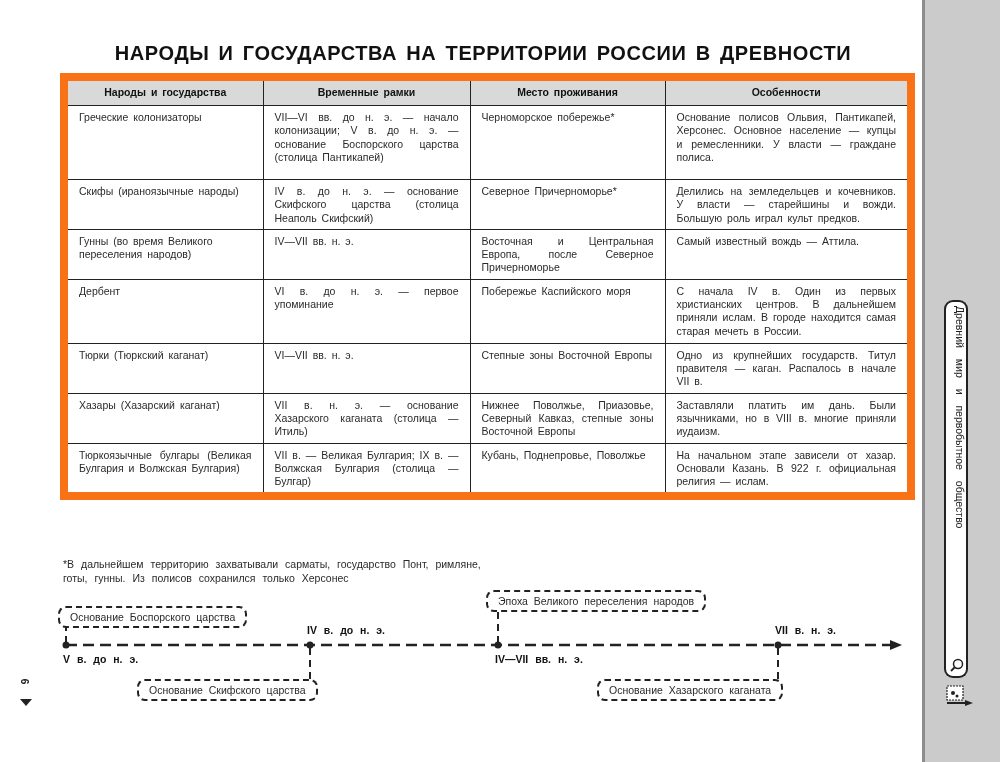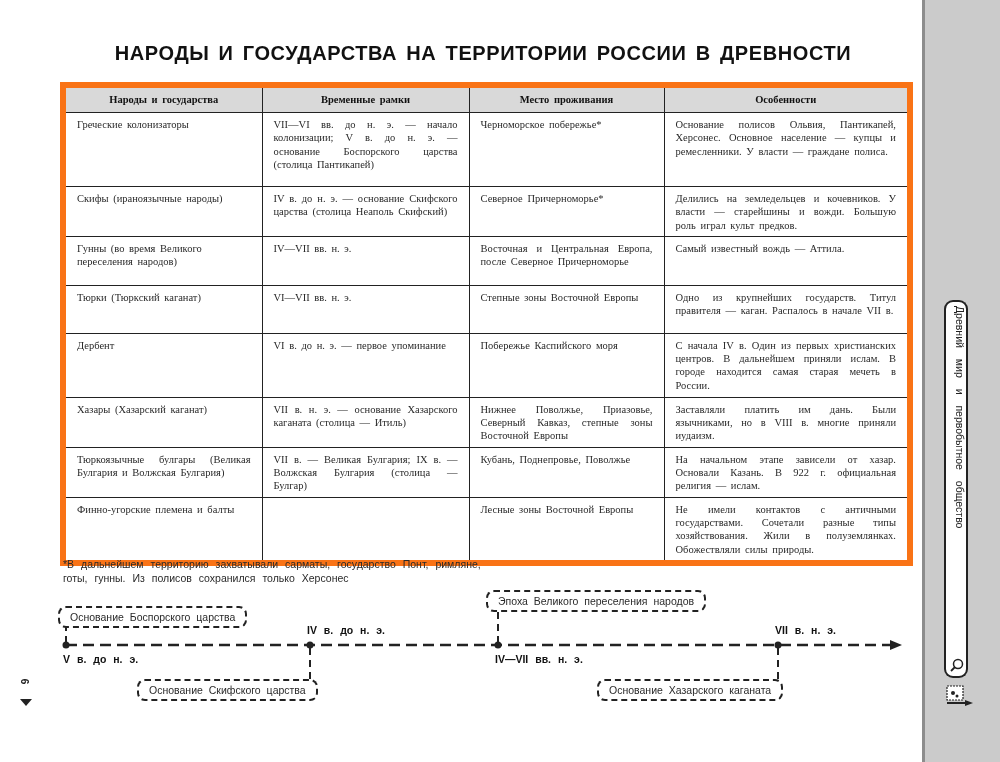--- a/index.html
+++ b/index.html
@@ -8,25 +8,24 @@
     background: #ffffff;
     font-family: "Liberation Sans", sans-serif;
     color: #222;
   }
   .page-title {
     position: absolute; left: 60px; width: 846px; top: 42px;
     text-align: center; font-weight: bold; font-size: 20px; letter-spacing: 0.6px;
     word-spacing: 3px; color: #111;
   }
   table.main {
-    position: absolute; left: 60px; top: 82px; width: 847px;
+    position: absolute; left: 60px; top: 73px; width: 847px;
     border-collapse: collapse; table-layout: fixed;
     font-size: 10.5px; line-height: 13.3px;
-    border: 6px solid #f97316;
-    font-family: Liberation Serif, serif;
+    border: 8px solid #f97316;
   }
   table.main col.c1 { width: 199px; }
   table.main col.c2 { width: 207px; }
   table.main col.c3 { width: 195px; }
   table.main col.c4 { width: 246px; }
   table.main th {
     background: #d9d9d9; font-weight: bold; font-size: 10.5px;
     height: 22px; border: 1.5px solid #222; text-align: center; color: #111;
     word-spacing: 2px;
   }
@@ -107,49 +106,43 @@
       <td class="just">IV в. до н. э. — основание Скифского царства (столица Неаполь Скифский)</td>
       <td>Северное Причерноморье*</td>
       <td class="just">Делились на земледельцев и кочевников. У власти — старейшины и вожди. Большую роль играл культ предков.</td>
     </tr>
     <tr style="height:49px">
       <td>Гунны (во время Великого переселения народов)</td>
       <td class="just">IV—VII вв. н. э.</td>
       <td class="just">Восточная и Центральная Европа, после Северное Причерноморье</td>
       <td class="just">Самый известный вождь — Аттила.</td>
     </tr>
+    <tr style="height:64px">
+      <td>Дербент</td>
+      <td class="just">VI в. до н. э. — первое упоминание</td>
+      <td>Побережье Каспийского моря</td>
+      <td class="just">С начала IV в. Один из первых христианских центров. В дальнейшем приняли ислам. В городе находится самая старая мечеть в России.</td>
+    </tr>
     <tr style="height:48px">
       <td>Тюрки (Тюркский каганат)</td>
       <td class="just">VI—VII вв. н. э.</td>
       <td class="just">Степные зоны Восточной Европы</td>
       <td class="just">Одно из крупнейших государств. Титул правителя — каган. Распалось в начале VII в.</td>
-    </tr>
-    <tr style="height:64px">
-      <td>Дербент</td>
-      <td class="just">VI в. до н. э. — первое упоминание</td>
-      <td>Побережье Каспийского моря</td>
-      <td class="just">С начала IV в. Один из первых христианских центров. В дальнейшем приняли ислам. В городе находится самая старая мечеть в России.</td>
     </tr>
     <tr style="height:49px">
       <td>Хазары (Хазарский каганат)</td>
       <td class="just">VII в. н. э. — основание Хазарского каганата (столица — Итиль)</td>
       <td class="just">Нижнее Поволжье, Приазовье, Северный Кавказ, степные зоны Восточной Европы</td>
       <td class="just">Заставляли платить им дань. Были язычниками, но в VIII в. многие приняли иудаизм.</td>
     </tr>
     <tr style="height:50px">
       <td class="just">Тюркоязычные булгары (Великая Булгария и Волжская Булгария)</td>
       <td class="just">VII в. — Великая Булгария; IX в. — Волжская Булгария (столица — Булгар)</td>
       <td>Кубань, Поднепровье, Поволжье</td>
       <td class="just">На начальном этапе зависели от хазар. Основали Казань. В 922 г. официальная религия — ислам.</td>
-    </tr>
-    <tr style="height:66px">
-      <td>Финно-угорские племена и балты</td>
-      <td class="just"></td>
-      <td>Лесные зоны Восточной Европы</td>
-      <td class="just">Не имели контактов с античными государствами. Сочетали разные типы хозяйствования. Жили в полуземлянках. Обожествляли силы природы.</td>
     </tr>
   </tbody>
 </table>
 
 <div class="footnote">*В дальнейшем территорию захватывали сарматы, государство Понт, римляне, готы, гунны. Из полисов сохранился только Херсонес</div>
 
 <div class="timeline">
   <svg width="920" height="140" style="position:absolute;left:0;top:0">
     <line x1="66" y1="65" x2="890" y2="65" stroke="#222" stroke-width="2.5" stroke-dasharray="11,6"></line>
     <polygon points="890,60 902,65 890,70" fill="#222"></polygon>

